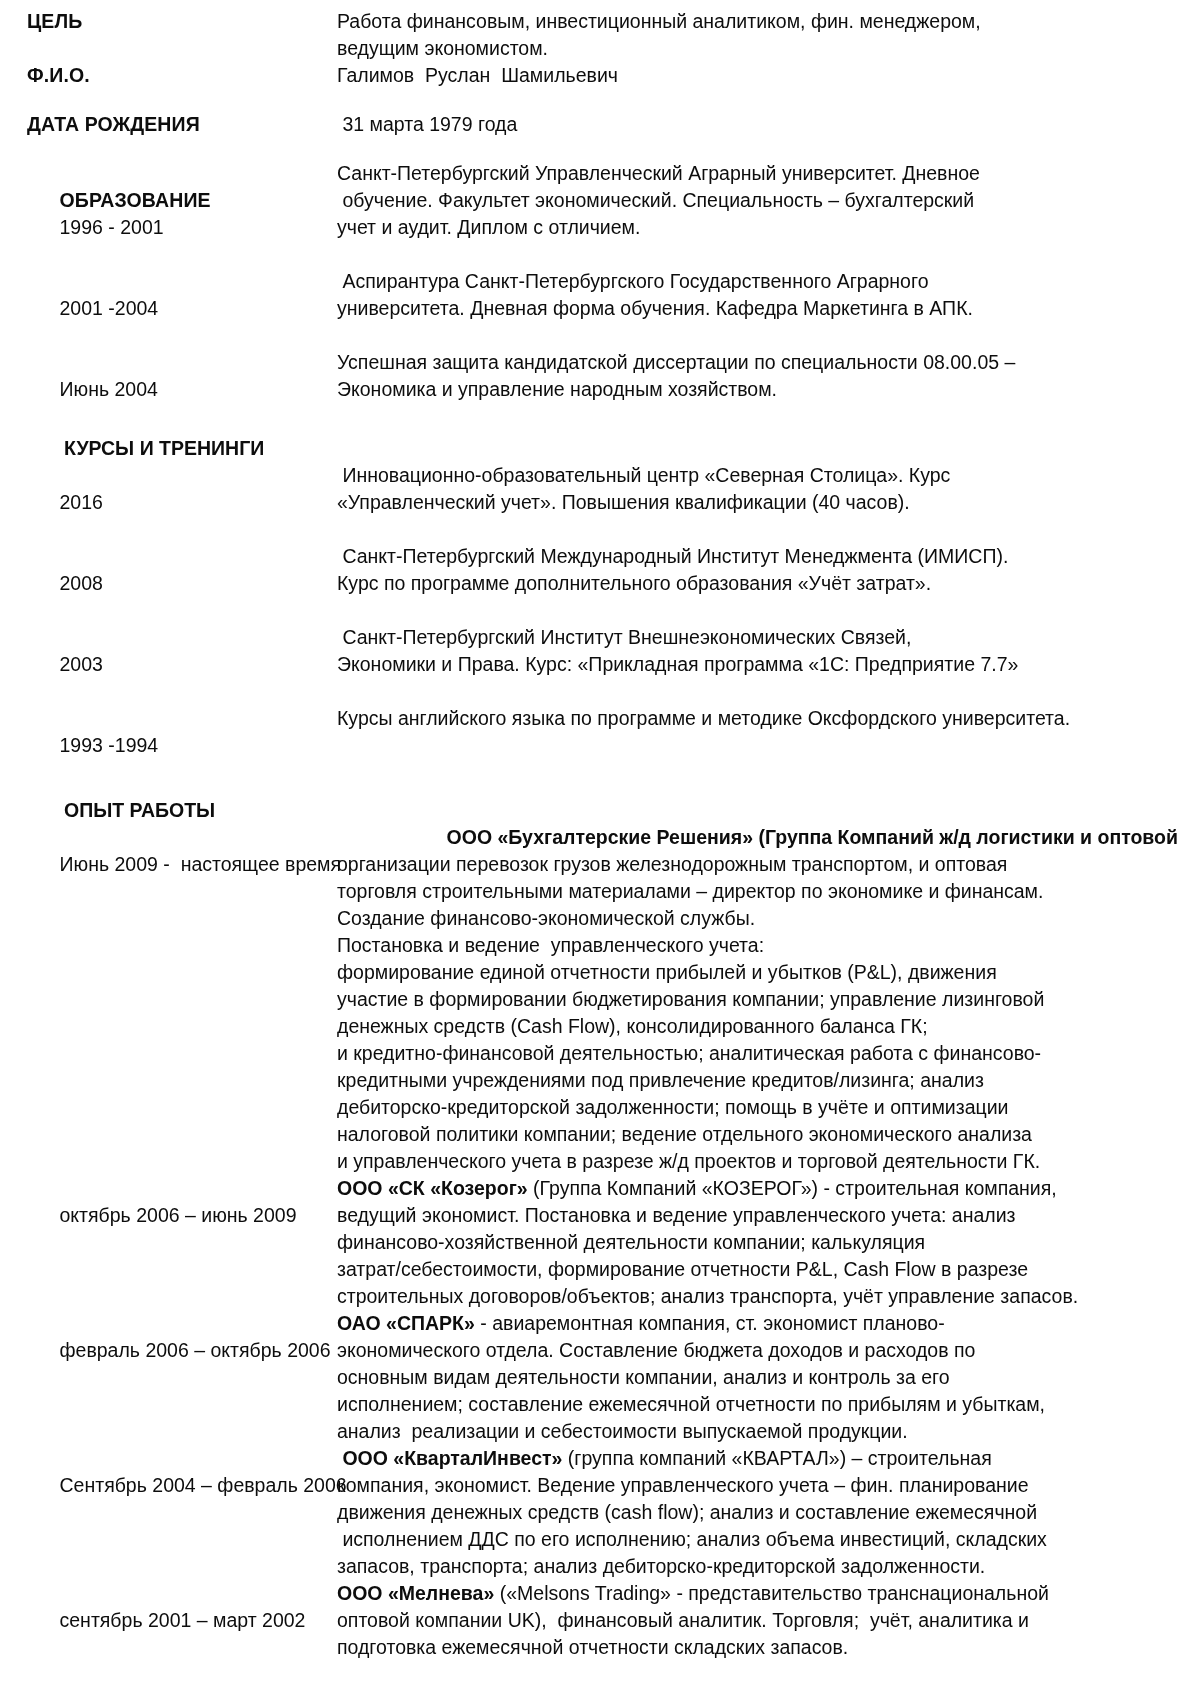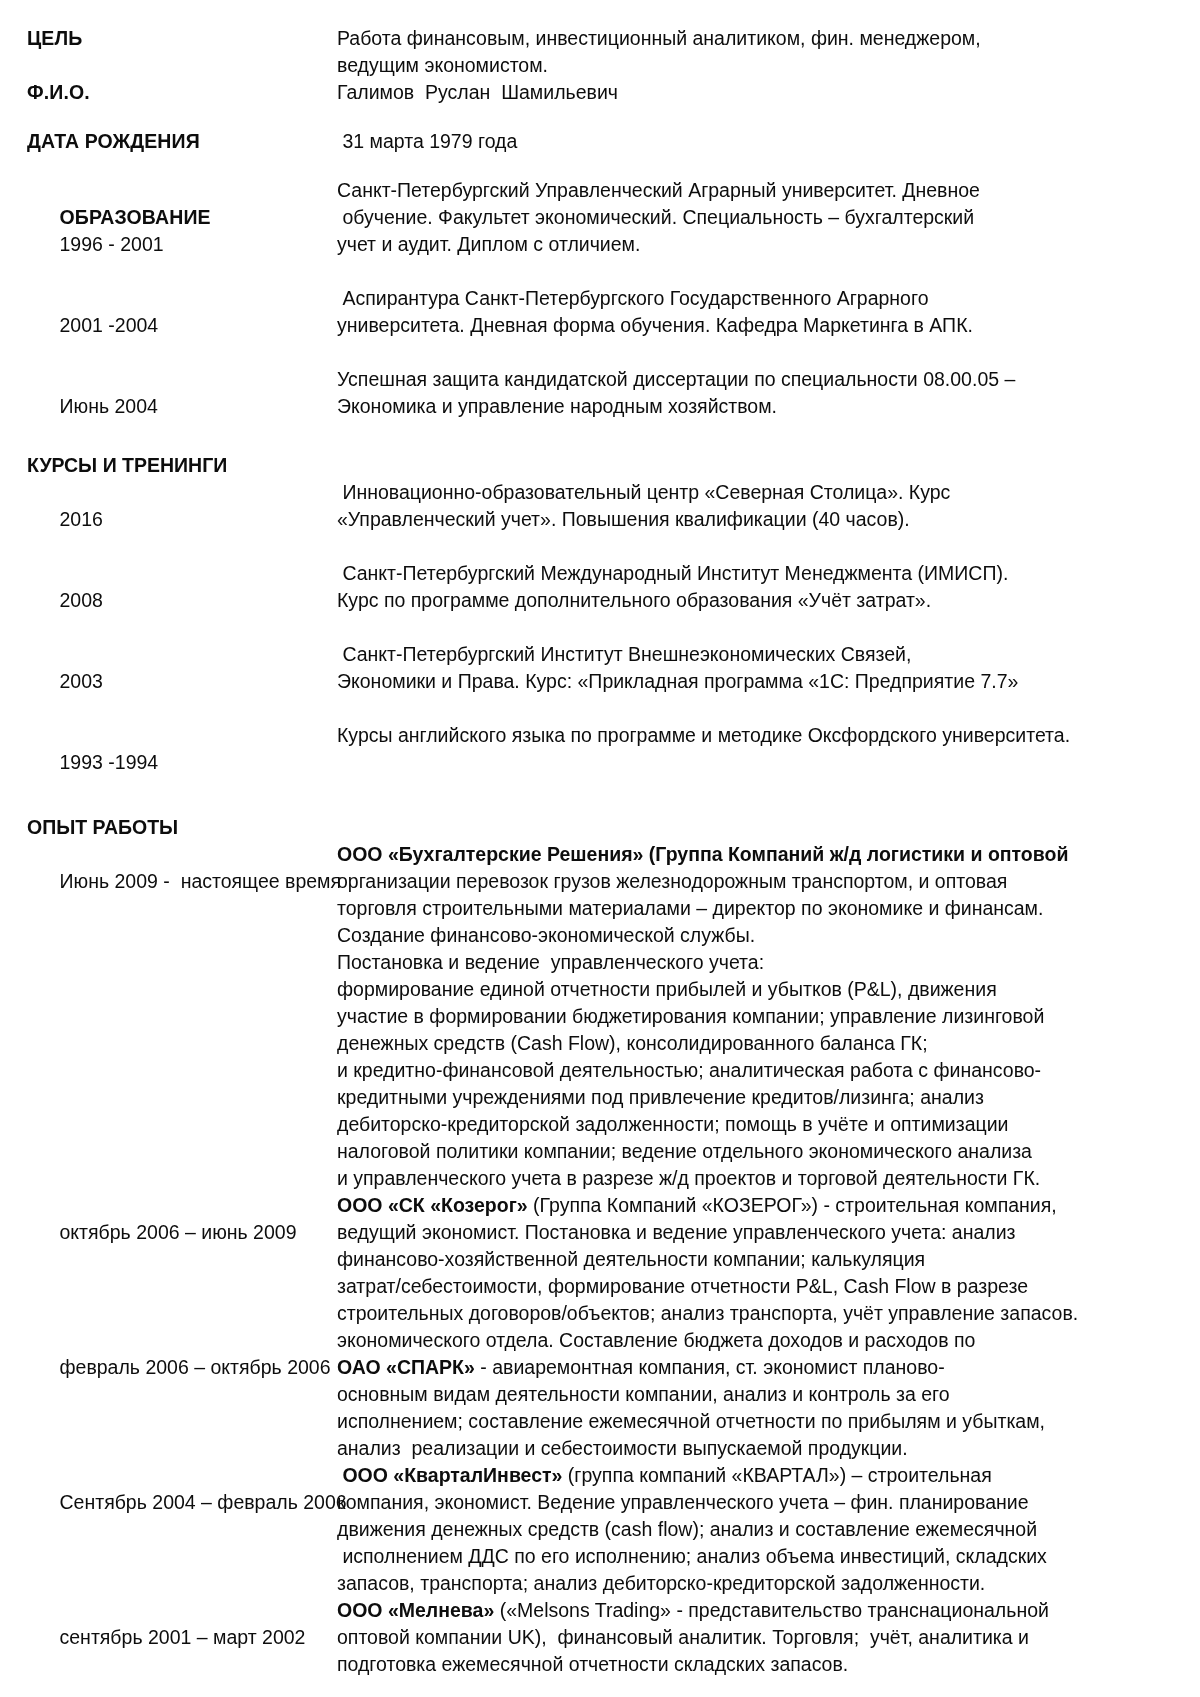--- a/index.html
+++ b/index.html
@@ -14,21 +14,21 @@
     -webkit-font-smoothing: antialiased;
   }
   #page {
     position: relative;
     width: 1200px;
     height: 1697px;
     margin: 0 auto;
     background: #ffffff;
     overflow: hidden;
     box-sizing: border-box;
-    padding: 25px 0 0 0;
+    padding: 8px 0 0 0;
   }
 
   .row {
     display: flex;
     align-items: flex-start;
     width: 100%;
     box-sizing: border-box;
   }
   .col-left {
     flex: 0 0 305px;
@@ -50,33 +50,34 @@
   .col-right .ln {
     display: block;
     line-height: 27px;
     white-space: pre;
   }
 
   .hdr {
     font-weight: bold;
     letter-spacing: 0.1px;
   }
-  .b { font-weight: bold; }
+  .b { font-weight: bold; text-align: right; }
 
   .gap-xs { height: 5px; }
   .gap-s  { height: 11px; }
   .gap-m  { height: 17px; }
   .gap-l  { height: 22px; }
 
   .sect-label-only {
     padding-left: 27px;
     font-size: 19.5px;
     line-height: 27px;
     font-weight: bold;
     white-space: pre;
+    margin-left: 37px;
   }
 </style>
 </head>
 <body>
 
 <div id="page">
 
   <div class="row">
     <div class="col-left hdr">ЦЕЛЬ</div>
     <div class="col-right">
@@ -214,22 +215,22 @@
       <span class="ln">затрат/себестоимости, формирование отчетности P&amp;L, Cash Flow в разрезе</span>
       <span class="ln">строительных договоров/объектов; анализ транспорта, учёт управление запасов.</span>
     </div>
   </div>
 
   <div class="row">
     <div class="col-left">
       <span class="ln">февраль 2006 – октябрь 2006</span>
     </div>
     <div class="col-right">
+      <span class="ln"><span class="b">ОАО «СПАРК»</span><span> - авиаремонтная компания, ст. экономист планово-</span></span>
       <span class="ln">экономического отдела. Составление бюджета доходов и расходов по</span>
-      <span class="ln"><span class="b">ОАО «СПАРК»</span><span> - авиаремонтная компания, ст. экономист планово-</span></span>
       <span class="ln">основным видам деятельности компании, анализ и контроль за его</span>
       <span class="ln">исполнением; составление ежемесячной отчетности по прибылям и убыткам,</span>
       <span class="ln">анализ  реализации и себестоимости выпускаемой продукции.</span>
     </div>
   </div>
 
   <div class="row">
     <div class="col-left">
       <span class="ln">Сентябрь 2004 – февраль 2006</span>
     </div>

